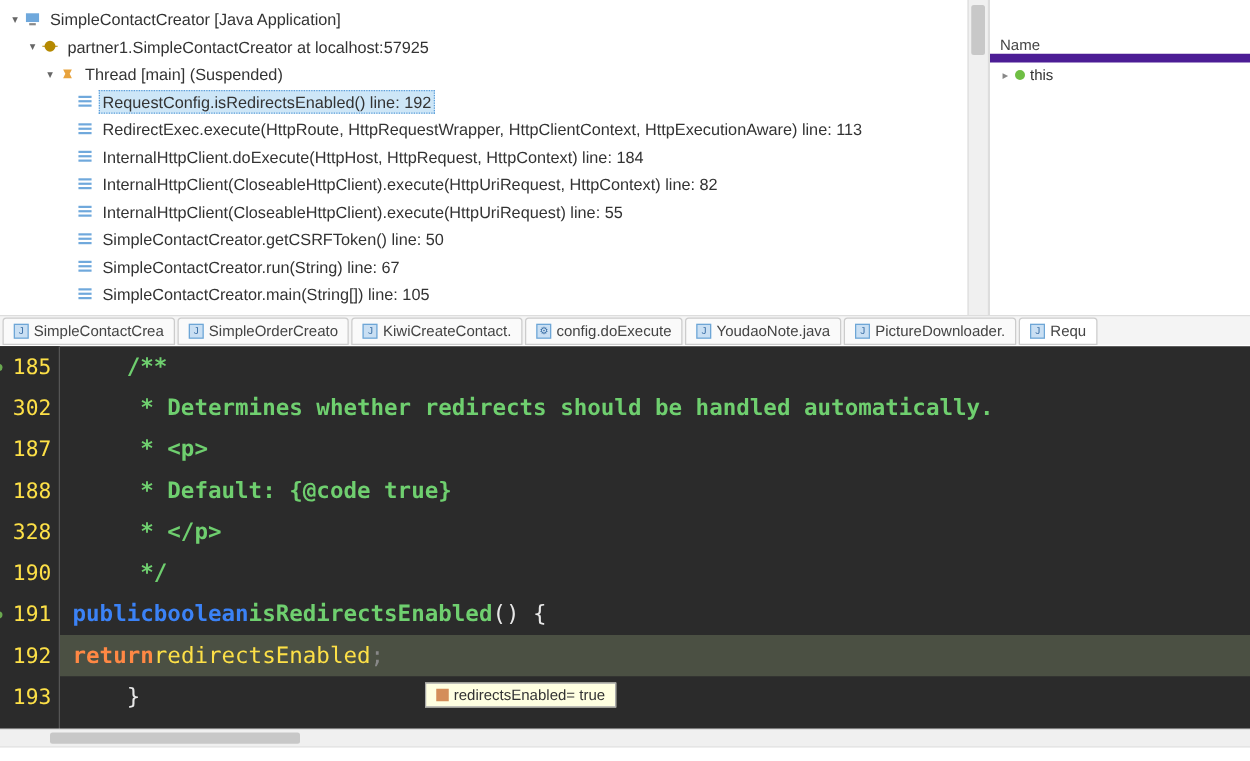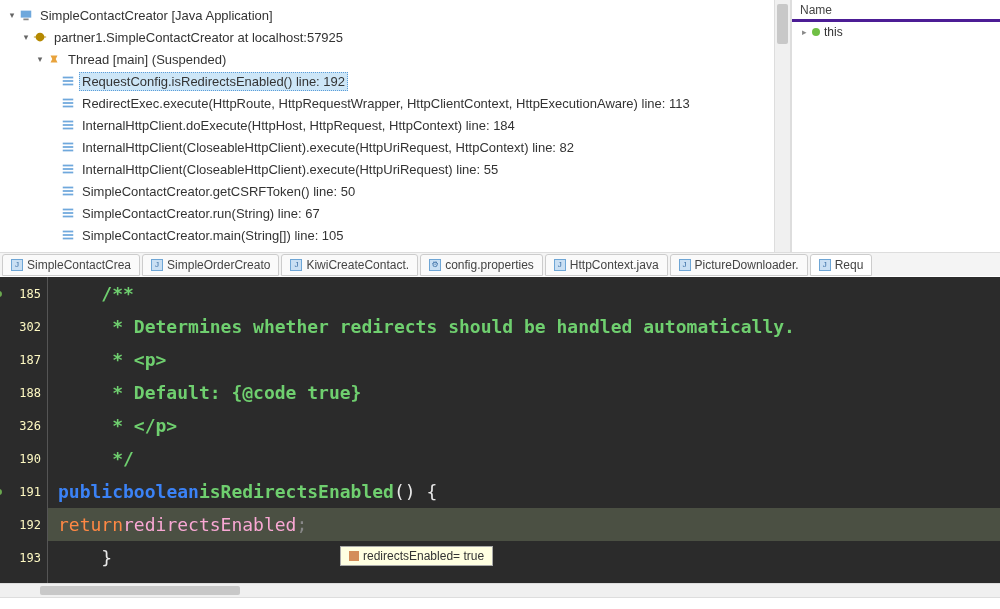--- a/index.html
+++ b/index.html
@@ -9,40 +9,40 @@
   .tree { padding: 4px 0 0 6px; font-size: 13px; }
   .tree-row { display: flex; align-items: center; height: 22px; white-space: nowrap; }
   .tree-row .tw { display: inline-block; width: 12px; color: #666; font-size: 9px; cursor: pointer; text-align: center; }
   .tree-row .icon { display: inline-flex; width: 16px; height: 16px; align-items: center; justify-content: center; margin-right: 3px; }
   .tree-row .label { padding: 2px 3px; }
   .tree-row.selected .label { background: #cde6f7; border: 1px dotted #5b9dd9; padding: 1px 2px; }
   .ind1 { padding-left: 14px; } .ind2 { padding-left: 28px; } .ind3 { padding-left: 42px; }
   .scroll-v { position: absolute; right: 0; top: 0; width: 16px; height: 100%; background: #f0f0f0; border-left: 1px solid #ddd; }
   .scroll-v .thumb { position: absolute; left: 2px; right: 2px; top: 4px; height: 40px; background: #c8c8c8; border-radius: 2px; }
   .vars-panel { flex: 1; border-left: 2px solid #ddd; background: #fff; position: relative; }
-  .vars-header { height: 22px; border-bottom: 3px solid #4c1d95; display: flex; align-items: center; padding-left: 8px; font-size: 12px; color: #444; }
+  .vars-header { height: 22px; border-bottom: 7px solid #4c1d95; display: flex; align-items: center; padding-left: 8px; font-size: 12px; color: #444; margin-top: 28px; }
   .vars-row { display: flex; align-items: center; height: 20px; padding-left: 10px; font-size: 12px; }
   .vars-row .tw { display: inline-block; width: 10px; color: #888; font-size: 9px; }
   .dot-red { width: 8px; height: 8px; border-radius: 50%; background: #6fbf44; display: inline-block; margin-right: 4px; }
   .tabs { height: 24px; display: flex; align-items: center; border-top: 1px solid #ddd; background: #f4f4f4; position: relative; top: -1px; padding-left: 2px; gap: 2px; }
   .tab { height: 22px; display: inline-flex; align-items: center; padding: 0 8px; border: 1px solid #ccc; background: #fafafa; font-size: 12px; color: #444; white-space: nowrap; border-top-left-radius: 3px; border-top-right-radius: 3px; gap: 4px; }
   .tab.active { background: #fff; }
   .tab .jicon { width: 12px; height: 12px; background: #c9dff3; border: 1px solid #6ea6d6; font-size: 8px; display: inline-flex; align-items: center; justify-content: center; color: #3a6ea5; }
   .editor { position: relative; height: 307px; background: #2b2b2b; display: flex; font-family: Consolas, monospace; font-size: 18px; }
   .gutter { width: 48px; background: #2b2b2b; border-right: 1px solid #555; }
-  .gutter .ln { height: 33px; display: flex; align-items: center; justify-content: flex-end; padding-right: 6px; color: #fef9c3; font-size: 12px; position: relative; }
+  .gutter .ln { height: 33px; display: flex; align-items: center; justify-content: flex-end; padding-right: 6px; color: #fde047; font-size: 17px; position: relative; }
   .gutter .ln.bp::before { content: ""; position: absolute; left: -4px; width: 6px; height: 6px; border-radius: 50%; background: #6aa84f; }
   .code { flex: 1; position: relative; }
   .code-line { height: 33px; display: flex; align-items: center; padding-left: 10px; white-space: pre; color: #e8e8e8; }
   .code-line.current { background: #4b5043; }
   .cmt { color: #6fcf6f; font-weight: bold; }
   .kw { color: #3b82f6; font-weight: bold; }
-  .kw2 { color: #ff8844; font-weight: normal; }
+  .kw2 { color: #ff8844; font-weight: bold; }
   .mname { color: #6fcf6f; font-weight: bold; }
-  .ident { color: #f9a8d4; }
+  .ident { color: #fde047; }
   .tooltip { position: absolute; left: 256px; top: 269px; background: #ffffe1; border: 1px solid #aaa; padding: 2px 8px; font-size: 12px; color: #333; font-family: "Segoe UI", sans-serif; z-index: 10; display: flex; align-items: center; gap: 4px; margin-left: 36px; }
   .tooltip .ticon { width: 10px; height: 10px; background: #d48e5a; }
   .bottom-scroll { position: absolute; left: 0; right: 0; bottom: 12px; height: 14px; background: #f0f0f0; border-top: 1px solid #ddd; }
   .bottom-scroll .thumb { position: absolute; left: 40px; width: 200px; top: 2px; bottom: 2px; background: #c8c8c8; border-radius: 2px; }
   .bottom-bar { position: absolute; left: 0; right: 0; bottom: 0; height: 12px; background: #fff; border-top: 1px solid #ddd; }
   svg.stack-icon { fill: #6fa8dc; }
   svg.thread-icon { fill: #e8a33d; }
   svg.app-icon { fill: #c06; }
   svg.bug-icon { fill: #b58900; }
 </style>
@@ -195,43 +195,43 @@
   <div class="tab">
       <span class="jicon">J</span>
       <span>SimpleOrderCreato</span>
     </div>
   <div class="tab">
       <span class="jicon">J</span>
       <span>KiwiCreateContact.</span>
     </div>
   <div class="tab">
       <span class="jicon">⚙</span>
-      <span>config.properties</span>
-    </div>
-  <div class="tab">
-      <span class="jicon">J</span>
-      <span>HttpContext.java</span>
+      <span>config.doExecute</span>
+    </div>
+  <div class="tab">
+      <span class="jicon">J</span>
+      <span>YoudaoNote.java</span>
     </div>
   <div class="tab">
       <span class="jicon">J</span>
       <span>PictureDownloader.</span>
     </div>
   <div class="tab active">
       <span class="jicon">J</span>
       <span>Requ</span>
     </div>
 </div>
 
 <div class="editor">
   <div class="gutter" id="gutter">
       <div class="ln bp">185</div>
       <div class="ln">302</div>
       <div class="ln">187</div>
       <div class="ln">188</div>
-      <div class="ln">326</div>
+      <div class="ln">328</div>
       <div class="ln">190</div>
       <div class="ln bp">191</div>
       <div class="ln">192</div>
       <div class="ln">193</div>
     </div>
   <div class="code" id="code-area">
     <div class="code-line"><span class="cmt">    /**</span></div>
       <div class="code-line"><span class="cmt">     * Determines whether redirects should be handled automatically.</span></div>
       <div class="code-line"><span class="cmt">     * &lt;p&gt;</span></div>
       <div class="code-line"><span class="cmt">     * Default: {@code true}</span></div>

